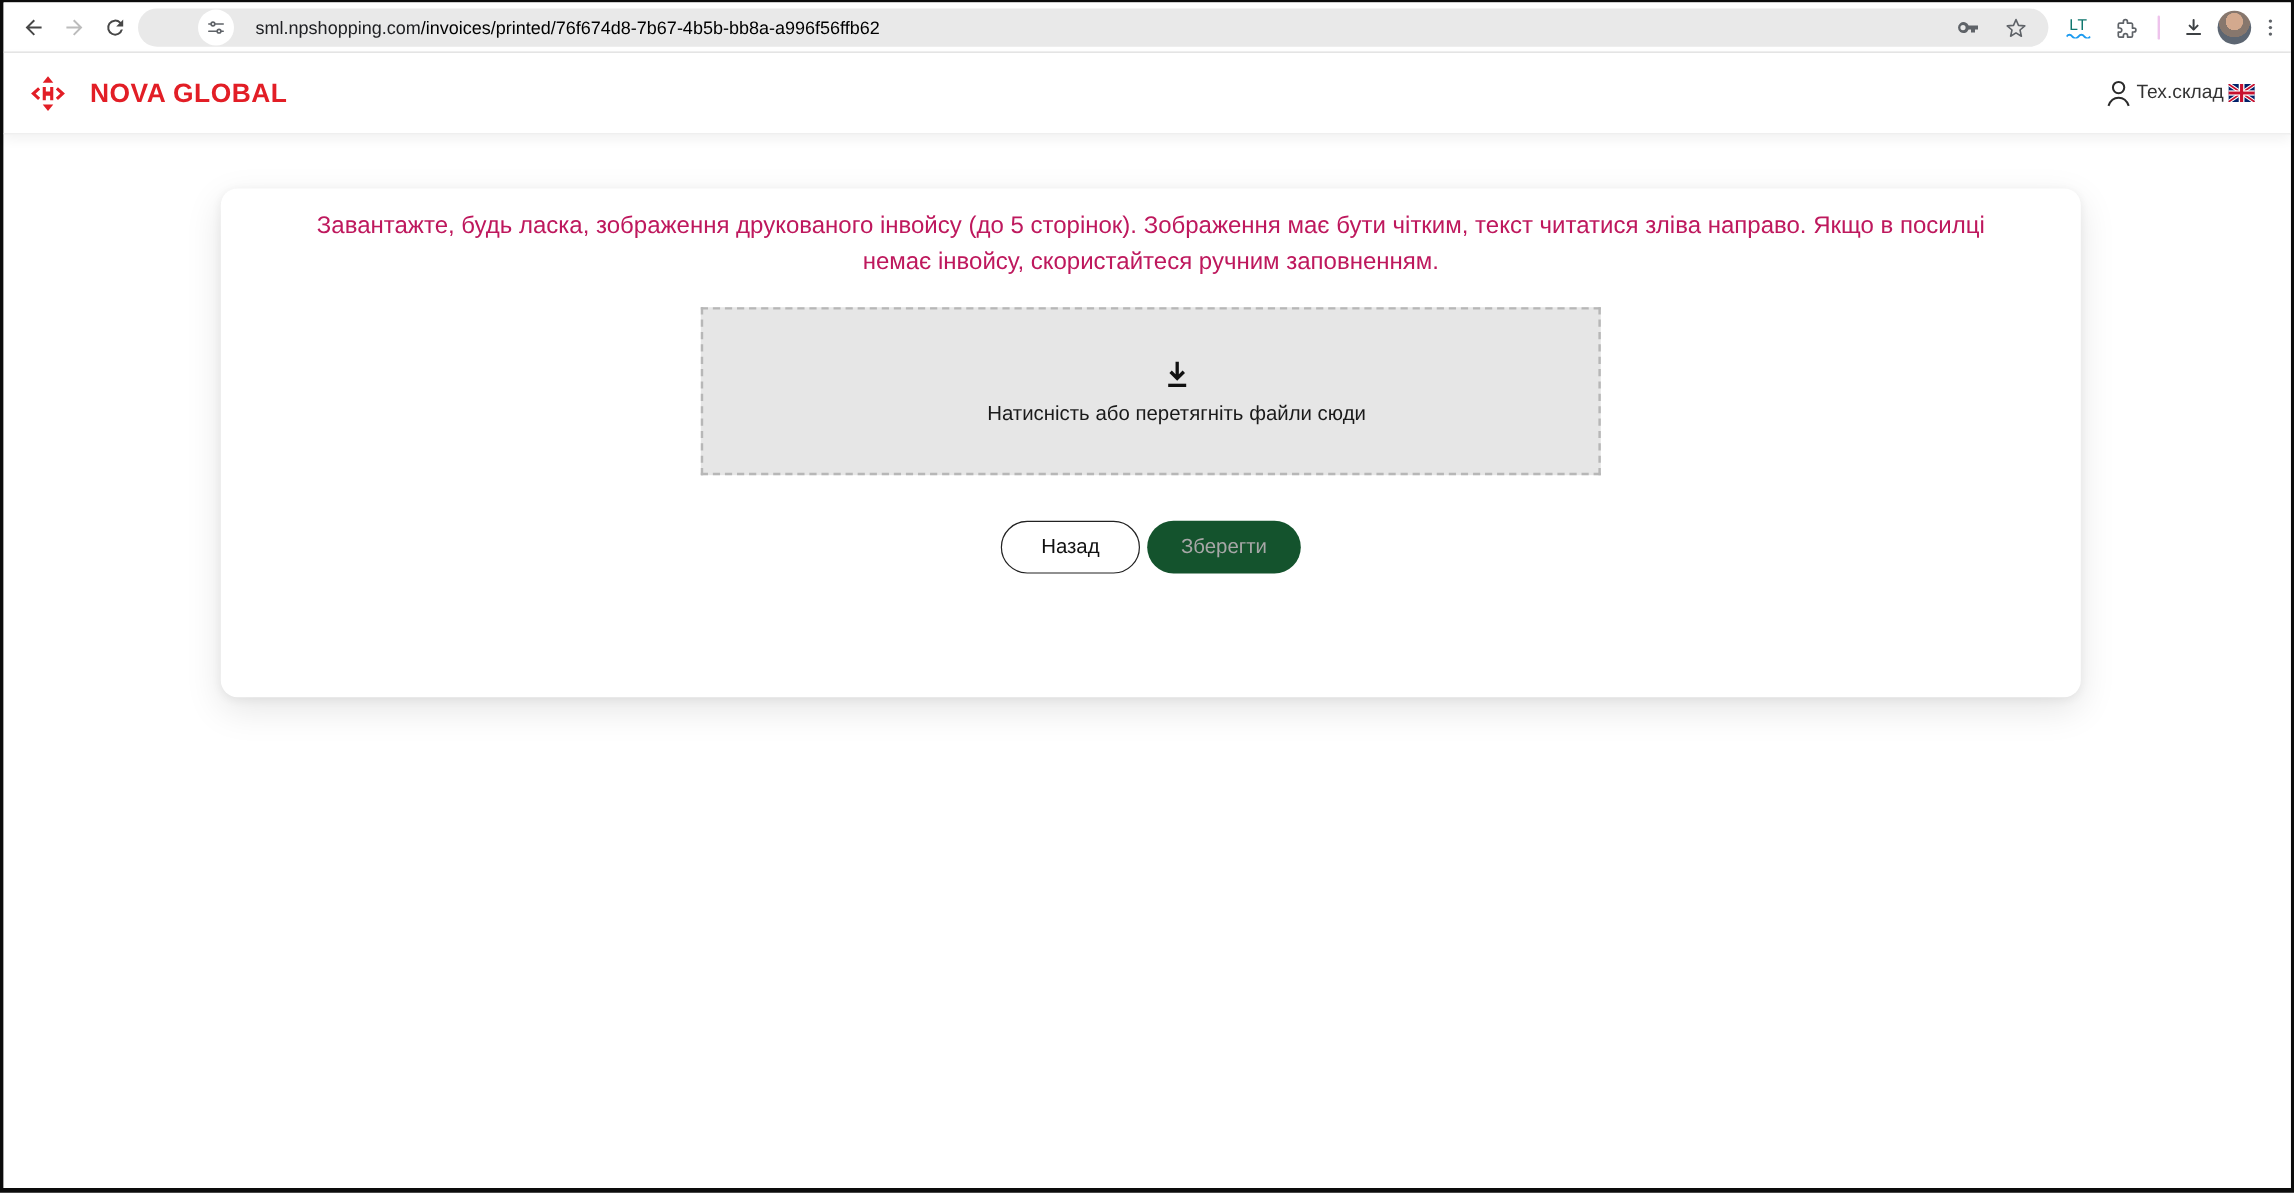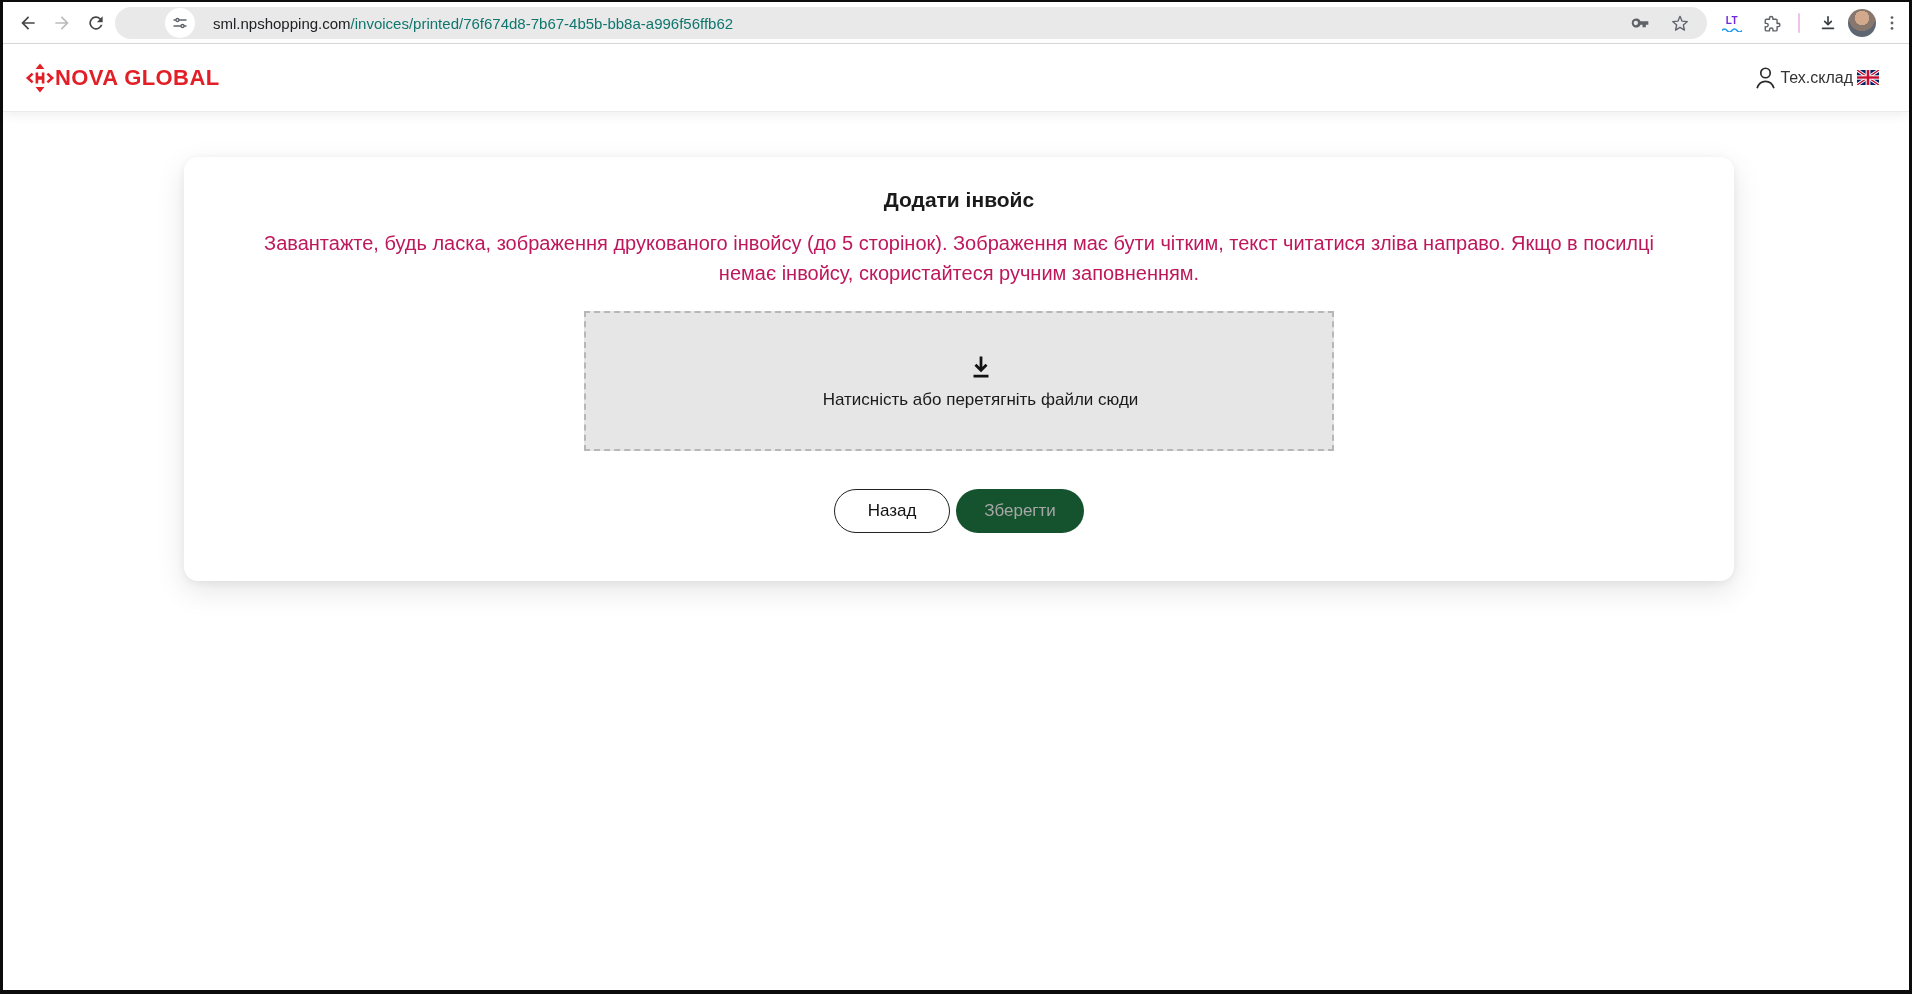--- a/index.html
+++ b/index.html
@@ -25,42 +25,42 @@
   .tb-icon svg { width:20px; height:20px; }
   .urlbar {
     position:absolute; left:112px; top:5px; width:1592px; height:32px;
     background:#e9e9e9; border-radius:16px; display:flex; align-items:center;
   }
   .site-chip { width:30px; height:30px; margin-left:50px; background:#fff; border-radius:50%;
     display:flex; align-items:center; justify-content:center; cursor:pointer; }
   .site-chip svg { width:16px; height:16px; }
   .url-text { margin-left:18px; font-size:15px; color:#202124; white-space:nowrap;
     flex:1 1 auto; overflow:hidden; cursor:text; }
-  .url-text .path { color:#0f766e;text-align:center; }
+  .url-text .path { color:#000000;text-align:center; }
   .urlbar-right { display:flex; align-items:center; gap:14px; margin-right:14px; }
   .urlbar-right .tb-flat { position:static; transform:none; width:26px; height:26px;
     display:flex; align-items:center; justify-content:center; cursor:pointer; }
   .urlbar-right svg { width:20px; height:20px; }
 
   .lt-badge { position:absolute; left:1719px; top:50%; transform:translateY(-50%);
     display:flex; flex-direction:column; align-items:center; cursor:pointer; }
-  .lt-badge .lt-text { font-size:10px; font-weight:bold; color:#6d28d9; line-height:13px; letter-spacing:0.5px; }
+  .lt-badge .lt-text { font-size:13px; font-weight:normal; color:#0f766e; line-height:13px; letter-spacing:0.5px; }
   .ext-divider { position:absolute; left:1795px; top:11px; width:2px; height:20px; background:#eec3ec; border-radius:1px; }
   .avatar { position:absolute; left:1845px; top:50%; transform:translateY(-50%);
     width:28px; height:28px; border-radius:50%; cursor:pointer;
     background:radial-gradient(circle at 50% 32%, #d3a98e 0 30%, #87776d 31% 55%, #5d6672 56% 100%); }
 
   
   .site-header {
     height:68px; flex:0 0 68px; background:#fff; position:relative; z-index:5;
     display:flex; align-items:center; justify-content:space-between;
     padding:0 30px 0 22px; border-bottom:1px solid #ececec;
     box-shadow:0 4px 10px rgba(0,0,0,0.06);
   }
-  .logo { display:flex; align-items:center; gap:0; cursor:pointer; }
+  .logo { display:flex; align-items:center; gap:20px; cursor:pointer; }
   .logo svg { width:30px; height:30px; }
   .logo-text { color:#e21e26; font-size:22px; font-weight:800; letter-spacing:0.4px; white-space:nowrap; }
   .user-area { display:flex; align-items:center; }
   .person-btn { width:30px; height:30px; display:flex; align-items:center; justify-content:center; cursor:pointer; }
   .user-name { font-size:16px; color:#333; cursor:pointer; }
   .flag-btn { display:flex; align-items:center; cursor:pointer; margin-left:4px; }
 
   
   .content { flex:1 1 auto; background:#fff; position:relative; }
   .card {
@@ -201,21 +201,20 @@
           <rect y="5.3" width="22" height="4.4" fill="#fff"></rect>
           <rect x="9.7" width="2.6" height="15" fill="#C8102E"></rect>
           <rect y="6.3" width="22" height="2.4" fill="#C8102E"></rect>
         </svg>
       </div>
     </div>
   </div>
 
   <div class="content">
     <div class="card">
-      <div class="card-title">Додати інвойс</div>
       <p class="card-desc">Завантажте, будь ласка, зображення друкованого інвойсу (до 5 сторінок). Зображення має бути чітким, текст читатися зліва направо. Якщо в посилці немає інвойсу, скористайтеся ручним заповненням.</p>
 
       <div class="dropzone">
         <svg viewBox="0 0 24 24">
           <path d="M12 16.2l-5.2-5.2 1.6-1.6 2.5 2.5V3.5h2.2v8.4l2.5-2.5 1.6 1.6z" fill="#111"></path>
           <rect x="6" y="18.2" width="12" height="2.2" fill="#111"></rect>
         </svg>
         <span class="dropzone-label">Натисність або перетягніть файли сюди</span>
       </div>
 

